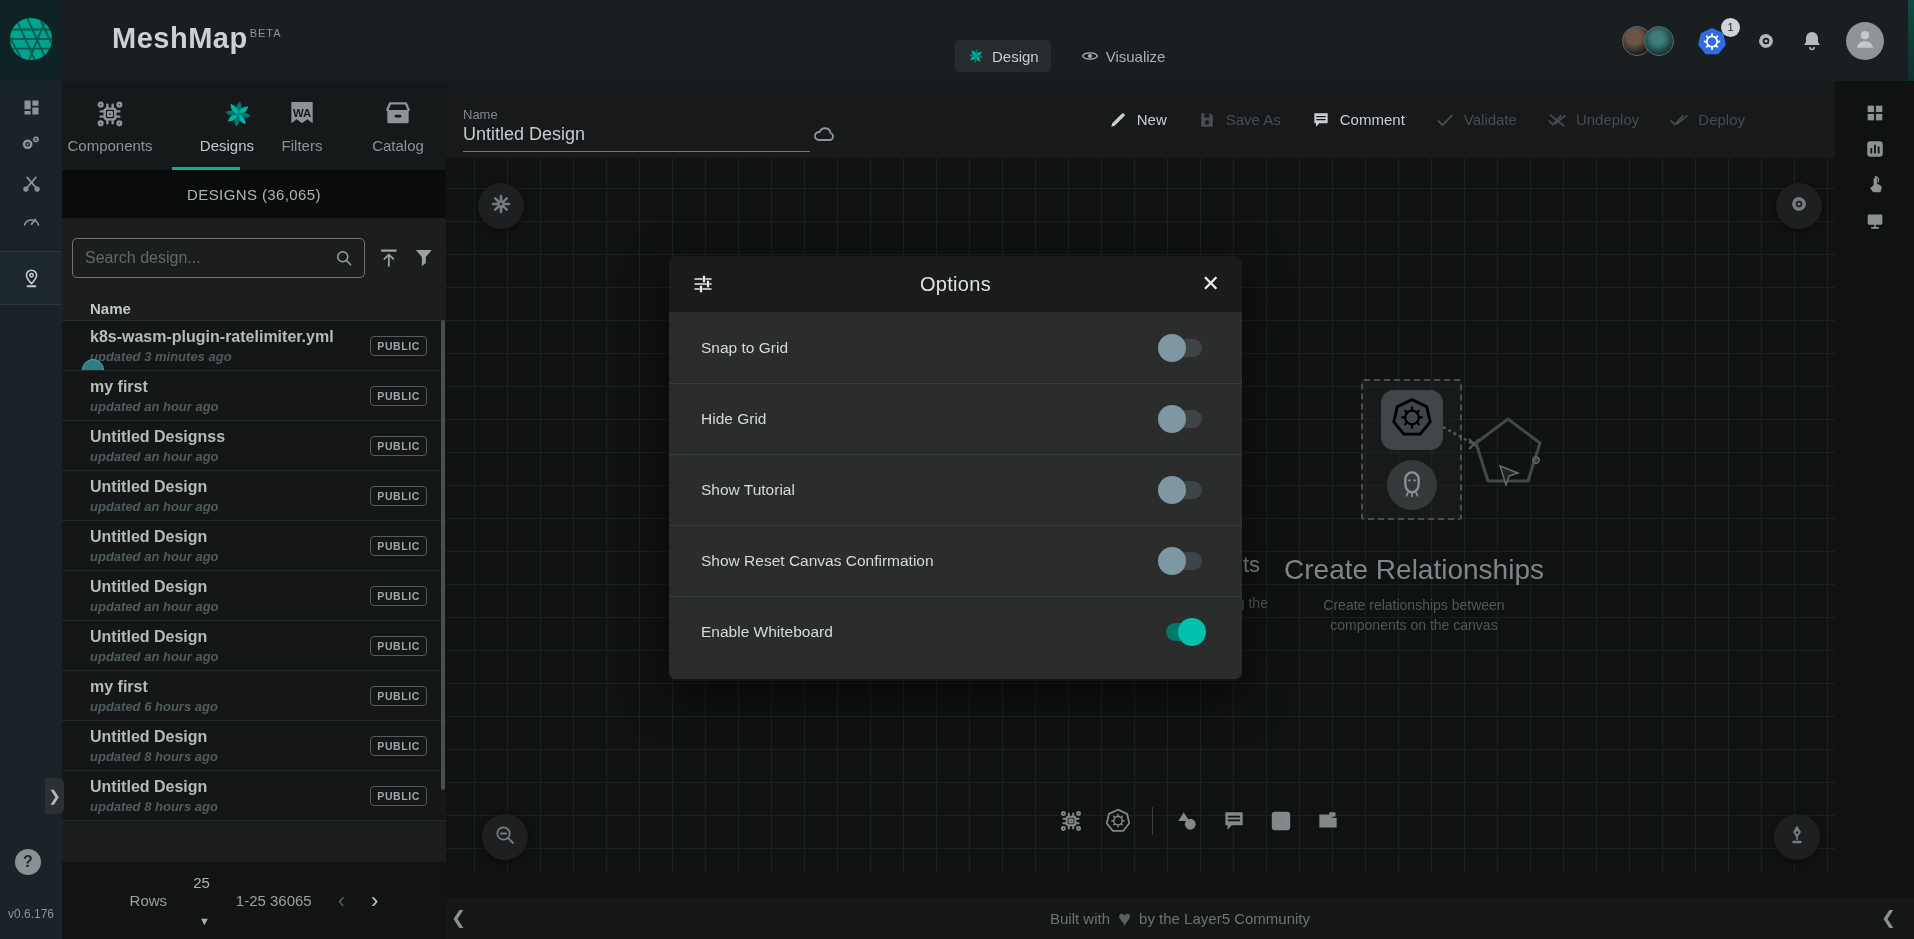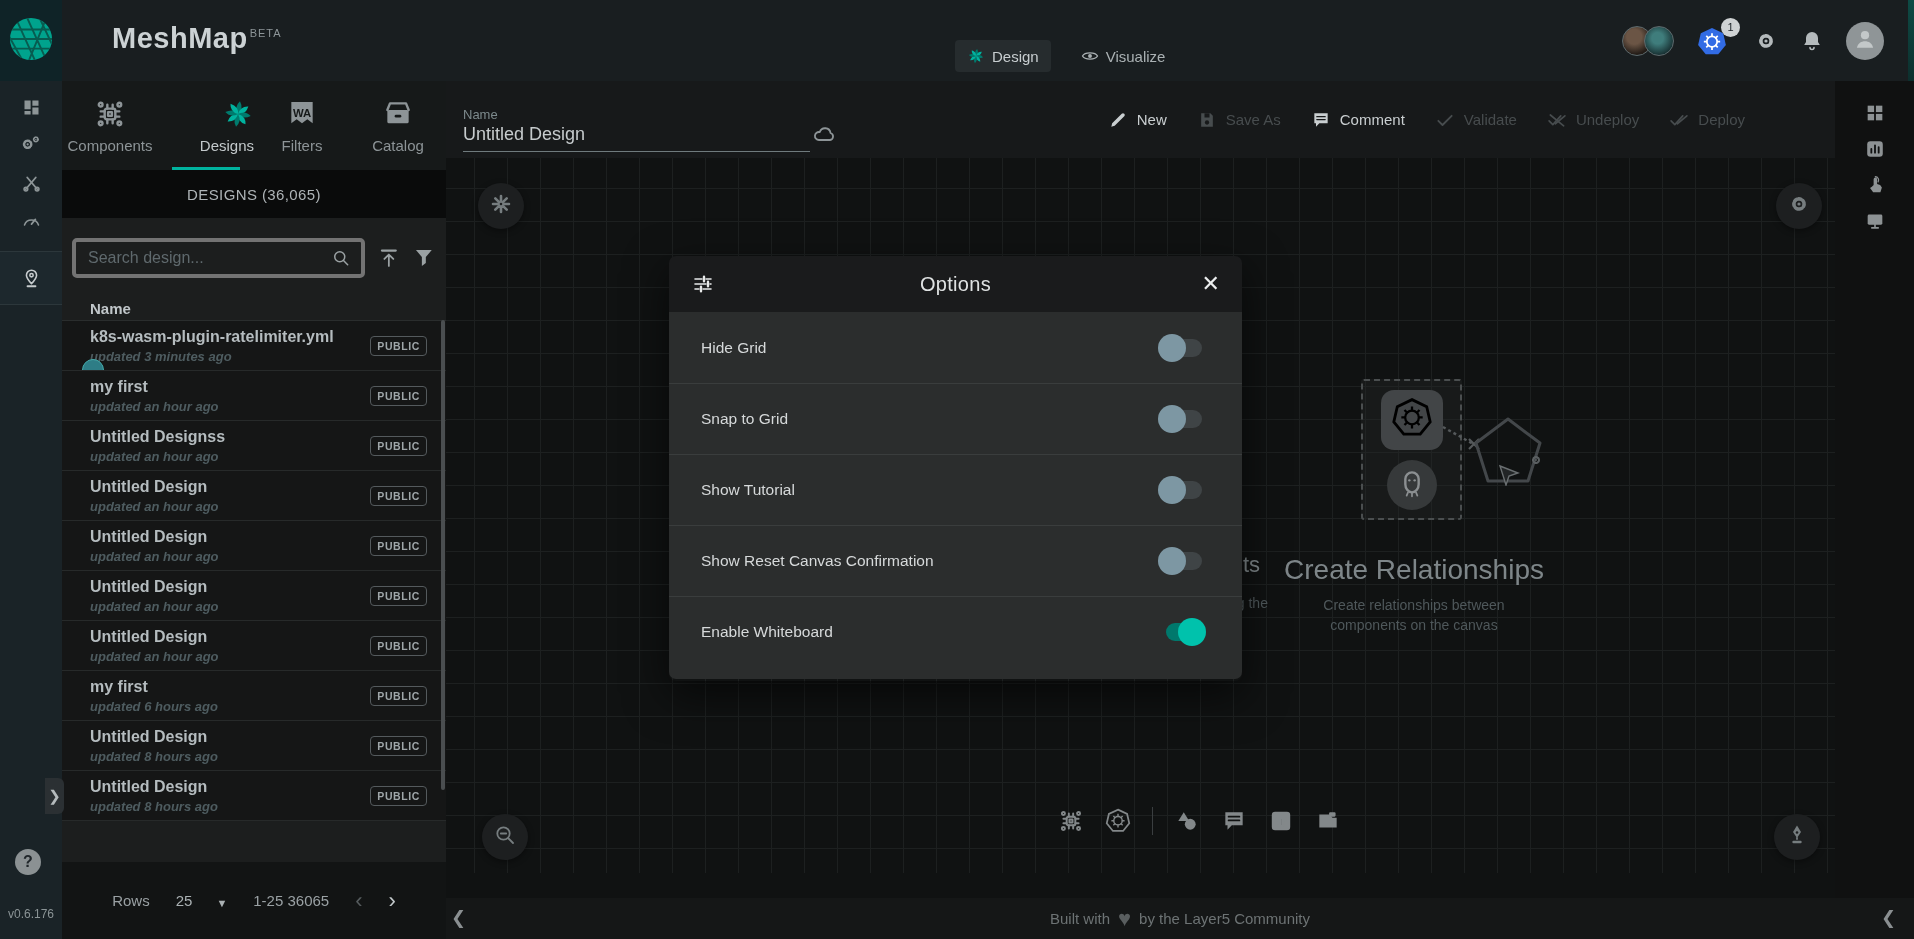--- a/index.html
+++ b/index.html
@@ -42,35 +42,35 @@
 
   
   .drawer{position:absolute;left:62px;top:81px;width:384px;height:858px;background:#1c1e1e;}
   .tabs{position:absolute;left:0;top:0;width:384px;height:89px;background:#161919;display:flex;}
   .tab{flex:1;display:flex;flex-direction:column;align-items:center;justify-content:center;gap:7px;color:#8d9497;font-size:15px;cursor:pointer;position:relative;}
   .tab .ic{width:32px;height:32px;display:flex;align-items:center;justify-content:center;}
   .tab.active{color:#c3c9cb;align-items:flex-end;}
   .tab.active::after{content:"";position:absolute;left:14px;right:14px;bottom:0;height:3px;background:#00B39F;}
   .sec-title{position:absolute;left:0;top:89px;width:384px;height:48px;background:#0a0b0b;color:#aeb4b7;font-size:15px;display:flex;align-items:center;justify-content:center;letter-spacing:.4px;}
   .search-row{position:absolute;left:0;top:137px;width:384px;height:80px;display:flex;align-items:center;padding:0 10px;}
-  .search-box{width:296px;height:40px;border:4px solid #737373;border-radius:5px;background:transparent;display:flex;align-items:center;padding:0 10px;}
+  .search-box{width:296px;height:40px;border:1px solid #737373;border-radius:5px;background:transparent;display:flex;align-items:center;padding:0 10px;}
   .search-box input{flex:1;background:transparent;border:0;outline:none;color:#c6cbcd;font-size:16px;font-family:inherit;}
   .search-box input::placeholder{color:#5f696d;}
   .search-box .ic{width:20px;height:20px;color:#9aa1a3;}
   .mini-ic{width:24px;height:24px;color:#9aa1a3;margin-left:12px;cursor:pointer;}
   .name-hdr{position:absolute;left:28px;top:219px;font-size:15px;font-weight:bold;color:#c0c6c9;}
   .list{position:absolute;left:0;top:239px;width:384px;height:542px;border-top:1px solid #2a2d2d;overflow:hidden;}
   .row{position:relative;height:50px;border-bottom:1px solid #272a2a;padding:7px 16px 0 28px;cursor:pointer;overflow:hidden;background:#151616;font-weight:bold;}
   .row .ttl{font-size:16px;color:#b5bcbf;white-space:nowrap;}
   .row .sub{font-size:13px;font-style:italic;color:#4e5c60;margin-top:3px;}
   .row .badge{position:absolute;right:19px;top:15px;border:1px solid #545a5d;border-radius:4px;color:#9fa6a9;font-size:10.5px;padding:3px 6px;letter-spacing:.6px;}
   .collab-dot{position:absolute;left:20px;bottom:-11px;width:22px;height:22px;border-radius:50%;background:#2e7d86;border:1px solid #4aa;}
   .scrollthumb{position:absolute;right:1px;top:239px;width:4px;height:470px;background:#4a4e50;border-radius:2px;}
   .drawer-foot{position:absolute;left:0;bottom:0;width:384px;height:77px;background:#121414;display:flex;align-items:center;justify-content:center;gap:26px;color:#9aa1a4;font-size:15px;}
-  .rows-sel{display:flex;align-items:flex-end;gap:24px;cursor:pointer;color:#aab1b3;}
+  .rows-sel{display:flex;align-items:flex-end;gap:24px;cursor:pointer;color:#aab1b3;flex-direction:column;}
   .caret{font-size:11px;color:#aab1b3;}
   .pg-ch{font-size:22px;line-height:1;cursor:pointer;}
   .pg-ch.dim{color:#555b5d;}
   .pg-ch.lit{color:#c3c9cb;}
 
   
   .canvas{position:absolute;left:446px;top:81px;width:1389px;height:817px;background:#101212;}
   .cv-toolbar{position:absolute;left:0;top:0;width:1389px;height:77px;background:#17191a;}
   .nm-label{position:absolute;left:17px;top:26px;font-size:13px;color:#7d8a8d;}
   .nm-value{position:absolute;left:17px;top:43px;width:347px;font-size:18px;color:#c6cbcd;background:transparent;border:0;border-bottom:1px solid #6f7a7d;outline:none;font-family:inherit;padding:0 0 6px 0;}
@@ -670,29 +670,29 @@
       <span class="ic"><svg viewBox="0 0 24 24" width="100%" height="100%" fill="none" stroke="currentColor" stroke-width="1.8" stroke-linecap="round" stroke-linejoin="round">
             <path d="M4 7h7M15 7h5M4 12h11M19 12h1M4 17h4M12 17h8" stroke-width="1.6"></path>
             <path d="M13 4.8v4.4M17 9.8v4.4M10 14.8v4.4" stroke-width="2.4"></path>
           </svg></span>
       <span class="modal-title">Options</span>
       <span class="modal-x">✕</span>
     </div>
     <div class="modal-bd">
 
         <div class="opt-row">
-          <span class="opt-label">Hide Grid</span>
+          <span class="opt-label">Snap to Grid</span>
           <span class="switch">
             <span class="track"></span>
             <span class="knob"></span>
           </span>
         </div>
 
         <div class="opt-row">
-          <span class="opt-label">Snap to Grid</span>
+          <span class="opt-label">Hide Grid</span>
           <span class="switch">
             <span class="track"></span>
             <span class="knob"></span>
           </span>
         </div>
 
         <div class="opt-row">
           <span class="opt-label">Show Tutorial</span>
           <span class="switch">
             <span class="track"></span>

